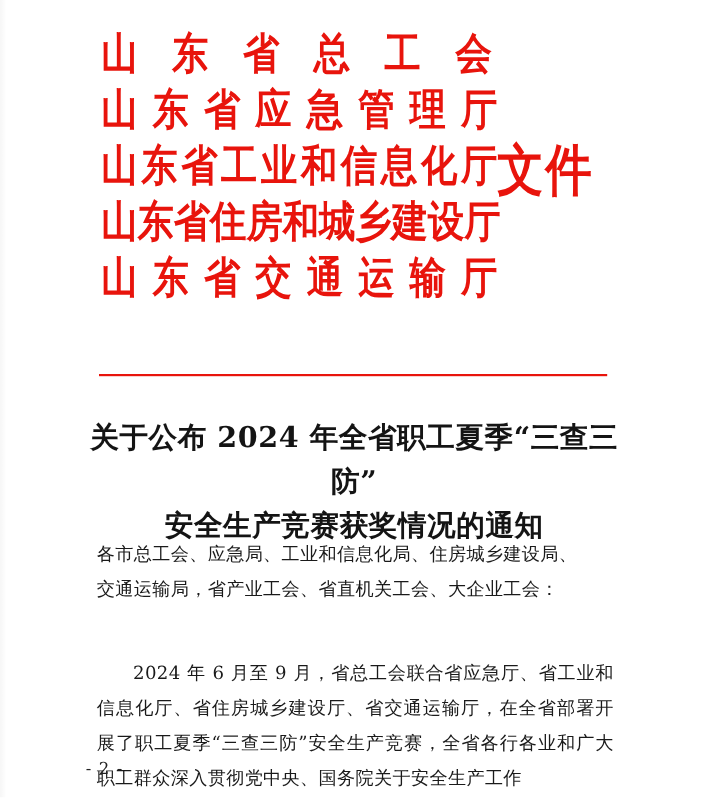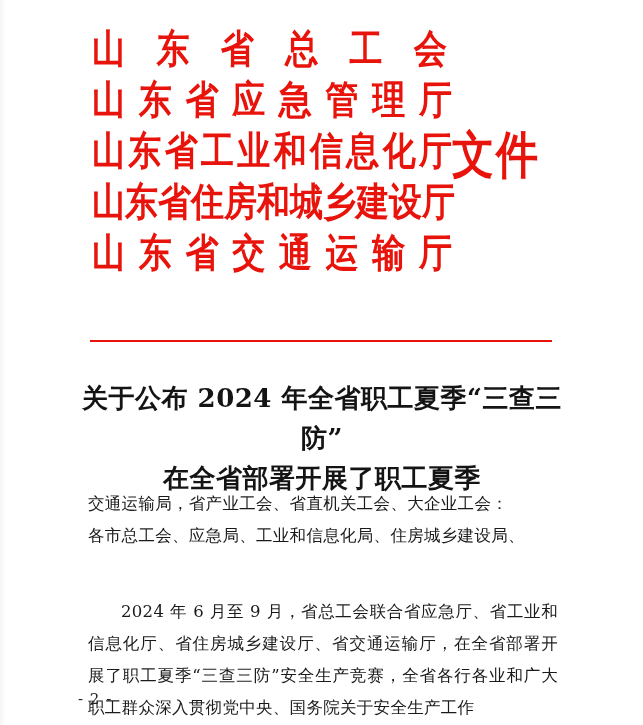--- a/index.html
+++ b/index.html
@@ -148,24 +148,24 @@
       <span class="mast-line seven">山东省住房和城乡建设厅</span>
       <span class="mast-line seven">山东省交通运输厅</span>
     </div>
     <div class="mast-wenjian">文件</div>
   </div>
 
   <div class="red-rule"></div>
 
   <div class="doc-title">
     <span>关于公布 2024 年全省职工夏季“三查三防”</span>
-    <span>在全省部署开展了职工夏季</span>
+    <span>安全生产竞赛获奖情况的通知</span>
   </div>
 
   <div class="body-text">
+    <p>各市总工会、应急局、工业和信息化局、住房城乡建设局、</p>
     <p>交通运输局，省产业工会、省直机关工会、大企业工会：</p>
-    <p>各市总工会、应急局、工业和信息化局、住房城乡建设局、</p>
     <p class="indent">2024 年 6 月至 9 月，省总工会联合省应急厅、省工业和信息化厅、省住房城乡建设厅、省交通运输厅，在全省部署开展了职工夏季“三查三防”安全生产竞赛，全省各行各业和广大职工群众深入贯彻党中央、国务院关于安全生产工作</p>
   </div>
 
   <div class="page-number">- 2 -</div>
 
 </div>
 
 </body></html>

